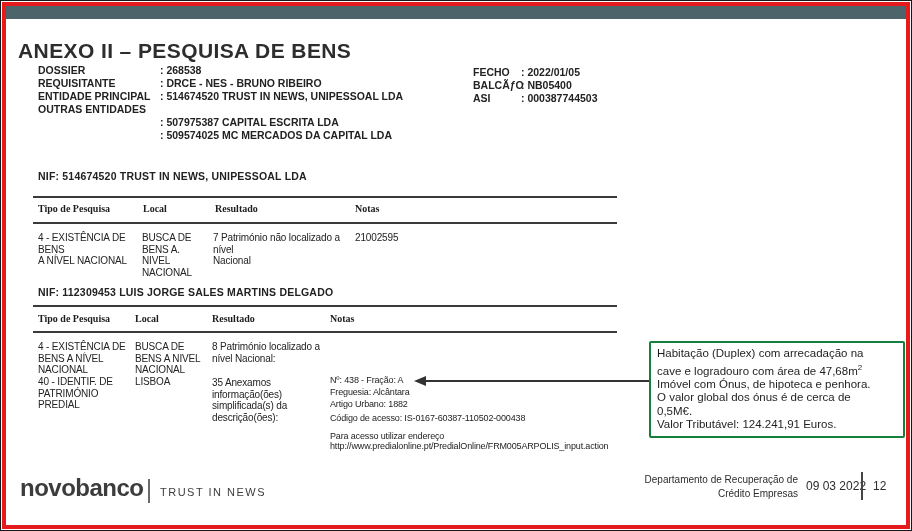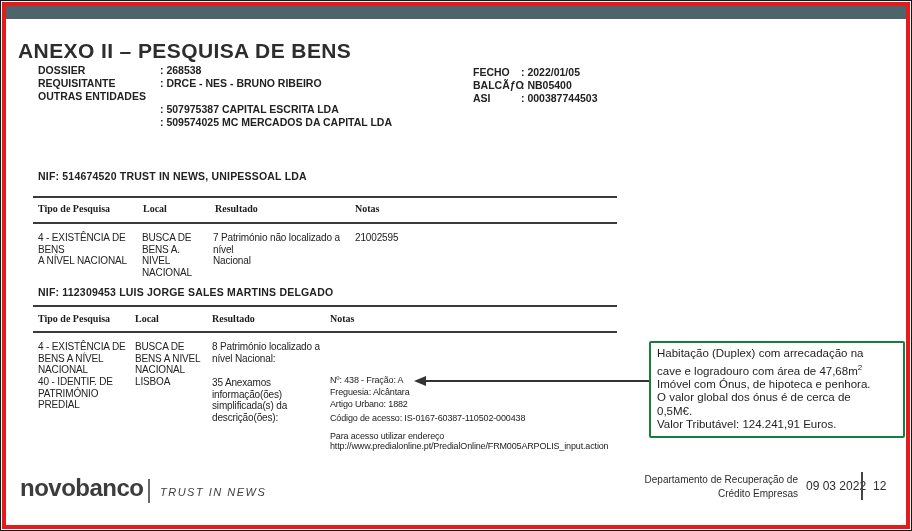--- a/index.html
+++ b/index.html
@@ -32,21 +32,21 @@
                 border-top:5px solid transparent; border-bottom:5px solid transparent;
                 border-right:12px solid #333; }
 
   .annotation { left:649px; top:341px; width:256px; background:#fff;
                 border:2px solid #15803d; border-radius:2px; padding:4px 6px;
                 font-size:11.5px; line-height:13.5px; color:#1e1e1e; }
   .annotation sup { font-size:8px; vertical-align:super; }
 
   .logo { left:20px; top:474px; font-size:24px; font-weight:bold; color:#3c3c3c; letter-spacing:-0.5px; }
   .footer-div1 { left:148px; top:479px; width:2px; height:24px; background:#6a6a6a; }
-  .client { left:160px; top:486px; font-size:11px; color:#3d3d3d; letter-spacing:1.5px;font-style:italic; }
+  .client { left:160px; top:486px; font-size:11px; color:#3d3d3d; letter-spacing:1.5px; }
   .dept { left:560px; top:473px; width:238px; text-align:right; font-size:10px;
           line-height:14px; color:#2c2c2c; white-space:pre-line; }
   .date { left:806px; top:479px; font-size:12px; color:#2c2c2c; }
   .footer-div2 { left:861px; top:472px; width:1.5px; height:28px; background:#444; }
   .pagenum { left:873px; top:479px; font-size:12px; color:#2c2c2c; }
 </style>
 </head>
 <body>
 
 <div class="outer-frame"></div>
@@ -56,20 +56,24 @@
 <div class="abs title">ANEXO II – PESQUISA DE BENS</div>
 
 <div class="abs info-block info-left" style="left:38px; top:64px;">
   <div class="info-row">
     <span class="lbl">DOSSIER</span>
     <span class="val">: 268538</span>
   </div>
   <div class="info-row">
     <span class="lbl">REQUISITANTE</span>
     <span class="val">: DRCE - NES - BRUNO RIBEIRO</span>
+  </div>
+  <div class="info-row">
+    <span class="lbl">ENTIDADE PRINCIPAL</span>
+    <span class="val">: 514674520 TRUST IN NEWS, UNIPESSOAL LDA</span>
   </div>
   <div class="info-row">
     <span class="lbl">OUTRAS ENTIDADES</span>
   </div>
   <div class="info-row">
     <span class="lbl"></span>
     <span class="val">: 507975387 CAPITAL ESCRITA LDA</span>
   </div>
   <div class="info-row">
     <span class="lbl"></span>

